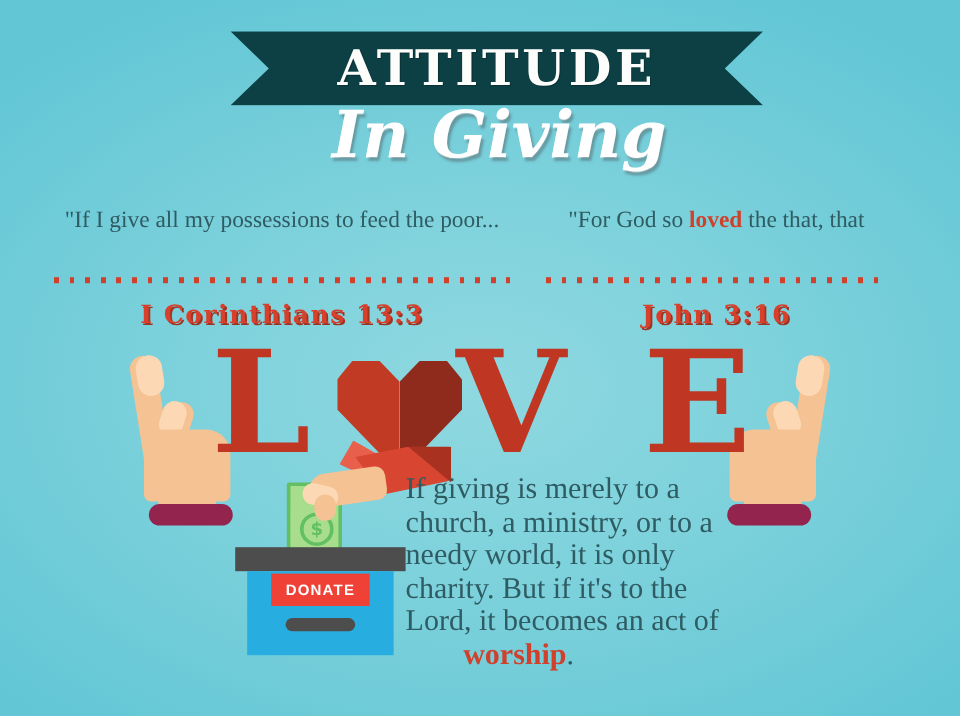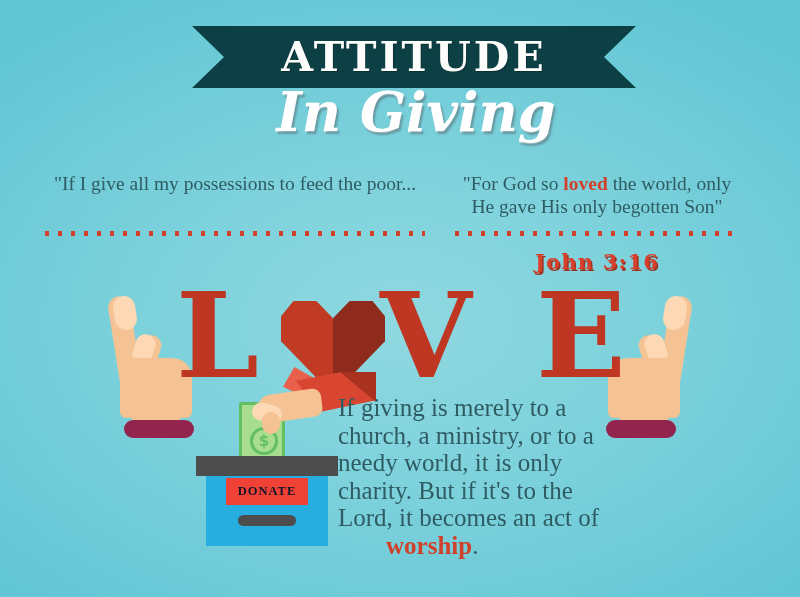--- a/index.html
+++ b/index.html
@@ -171,21 +171,21 @@
   }
   #box-body{
     position:absolute;left:206px;top:476px;width:122px;height:70px;
     background:#27ade0;
   }
   #box-donate{
     position:absolute;left:226px;top:478px;width:82px;height:27px;
     background:#ef4136;display:flex;align-items:center;justify-content:center;
   }
   #box-donate span{
-    color:#0f172a;font-family:Liberation Serif, serif;
+    color:#ffffff;font-family:Liberation Sans, sans-serif;
     font-weight:700;font-size:12.5px;letter-spacing:1px;
   }
   #box-slot{
     position:absolute;left:238px;top:515px;width:58px;height:11px;
     background:#4d4d4d;border-radius:6px;
   }
 
   
   #body-copy{
     position:absolute;left:338px;top:394px;width:280px;
@@ -203,24 +203,24 @@
   <div id="banner-wrap">
     <div class="ribbon"></div>
     <div class="ribbon-title">ATTITUDE</div>
   </div>
   <div id="subtitle">In Giving</div>
 
   <div class="verse" id="verse-left">
     <p>"If I give all my possessions to feed the poor...</p>
   </div>
   <div class="dots" id="dots-left"></div>
+  <div class="cite" id="cite-left">I Corinthians 13:3</div>
 
   <div class="verse" id="verse-right">
-    <p><span>"For God so </span><span class="hl">loved</span><span> the world, only</span></p>
-    <p>He gave His only begotten Son"</p>
+    <p><span>"For God so </span><span class="hl">loved</span><span> the that, that</span></p>
   </div>
   <div class="dots" id="dots-right"></div>
   <div class="cite" id="cite-right">John 3:16</div>
 
   <div class="hand" id="hand-left">
     <div class="finger f1"></div>
     <div class="fingertip t1"></div>
     <div class="finger f2"></div>
     <div class="fingertip t2"></div>
     <div class="palm"></div>

